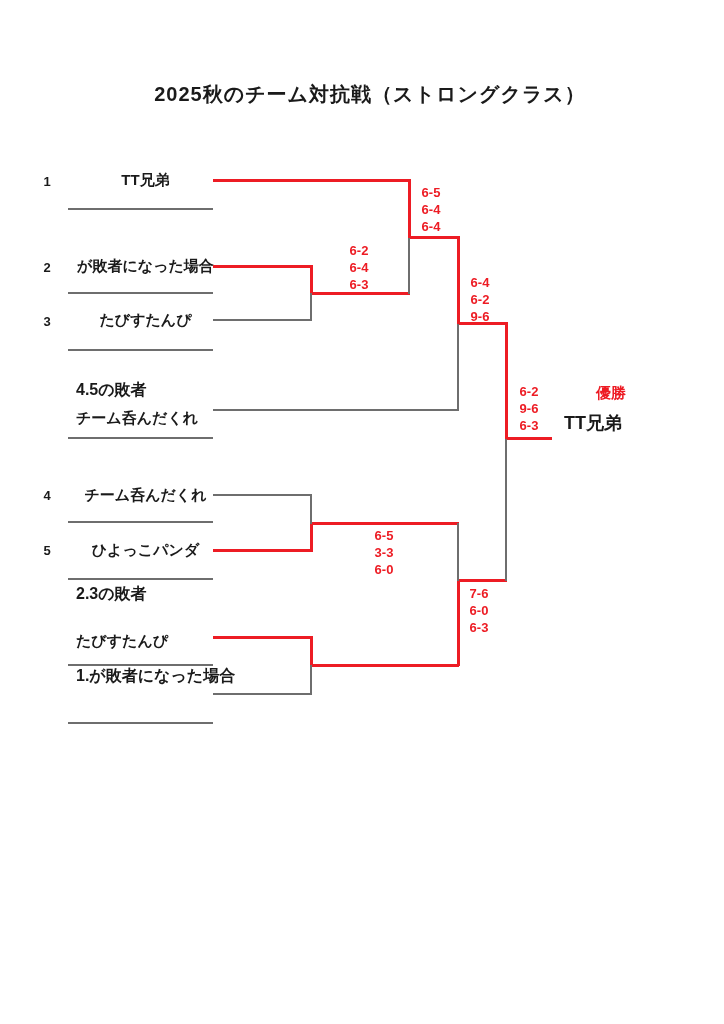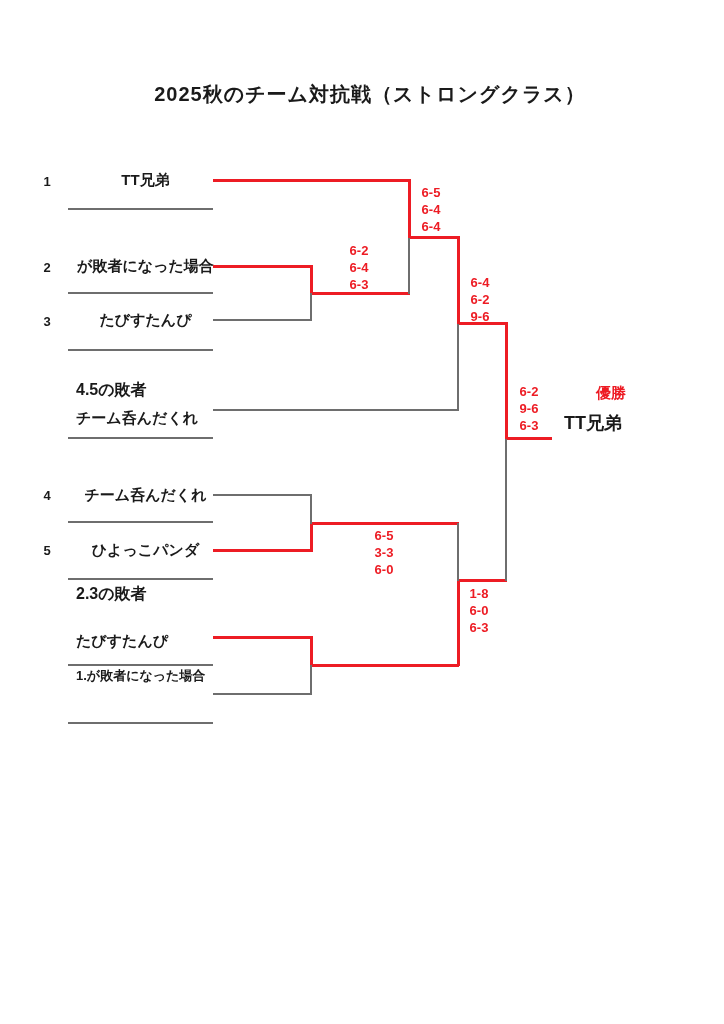--- a/index.html
+++ b/index.html
@@ -28,21 +28,21 @@
     margin-left: 8px;
   }
   .title {
     left: 0; width: 724px; text-align: center;
     font-size: 20px; letter-spacing: 1px;
   }
   .seed { left: 30px; width: 18px; text-align: center; font-size: 13px; }
   .team-name { left: 62px; width: 151px; text-align: center; font-size: 15px; }
   .cons-label { left: 68px; font-size: 16px; }
   .cons-team { left: 68px; font-size: 15px; }
-  .cons-note { left: 68px; font-size: 13px; }
+  .cons-note { left: 68px; font-size: 16px; }
   .score-col {
     position: absolute;
     transform: translateX(-50%);
     text-align: center;
     color: var(--red);
     font-weight: bold;
     font-size: 13px;
     line-height: 17px;
     white-space: nowrap;
   }
@@ -129,21 +129,21 @@
     <div>6-4</div>
     <div>6-2</div>
     <div>9-6</div>
   </div>
   <div class="score-col" style="left:384px;top:527px">
     <div>6-5</div>
     <div>3-3</div>
     <div>6-0</div>
   </div>
   <div class="score-col" style="left:479px;top:585px">
-    <div>1-8</div>
+    <div>7-6</div>
     <div>6-0</div>
     <div>6-3</div>
   </div>
   <div class="score-col" style="left:529px;top:383px">
     <div>6-2</div>
     <div>9-6</div>
     <div>6-3</div>
   </div>
 
   <div class="txt champ-label" style="left:588px;top:393px">優勝</div>

